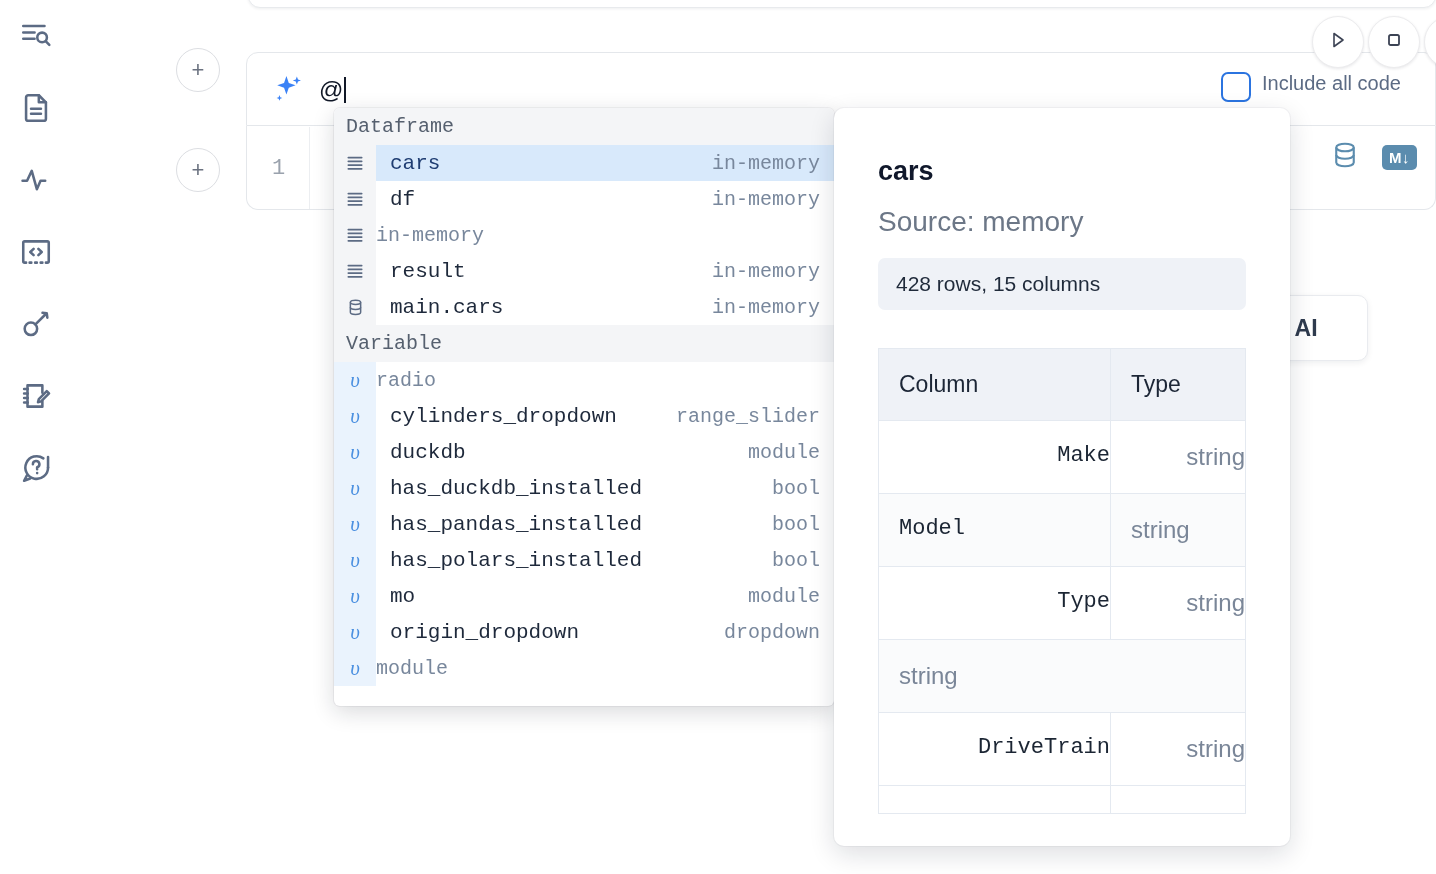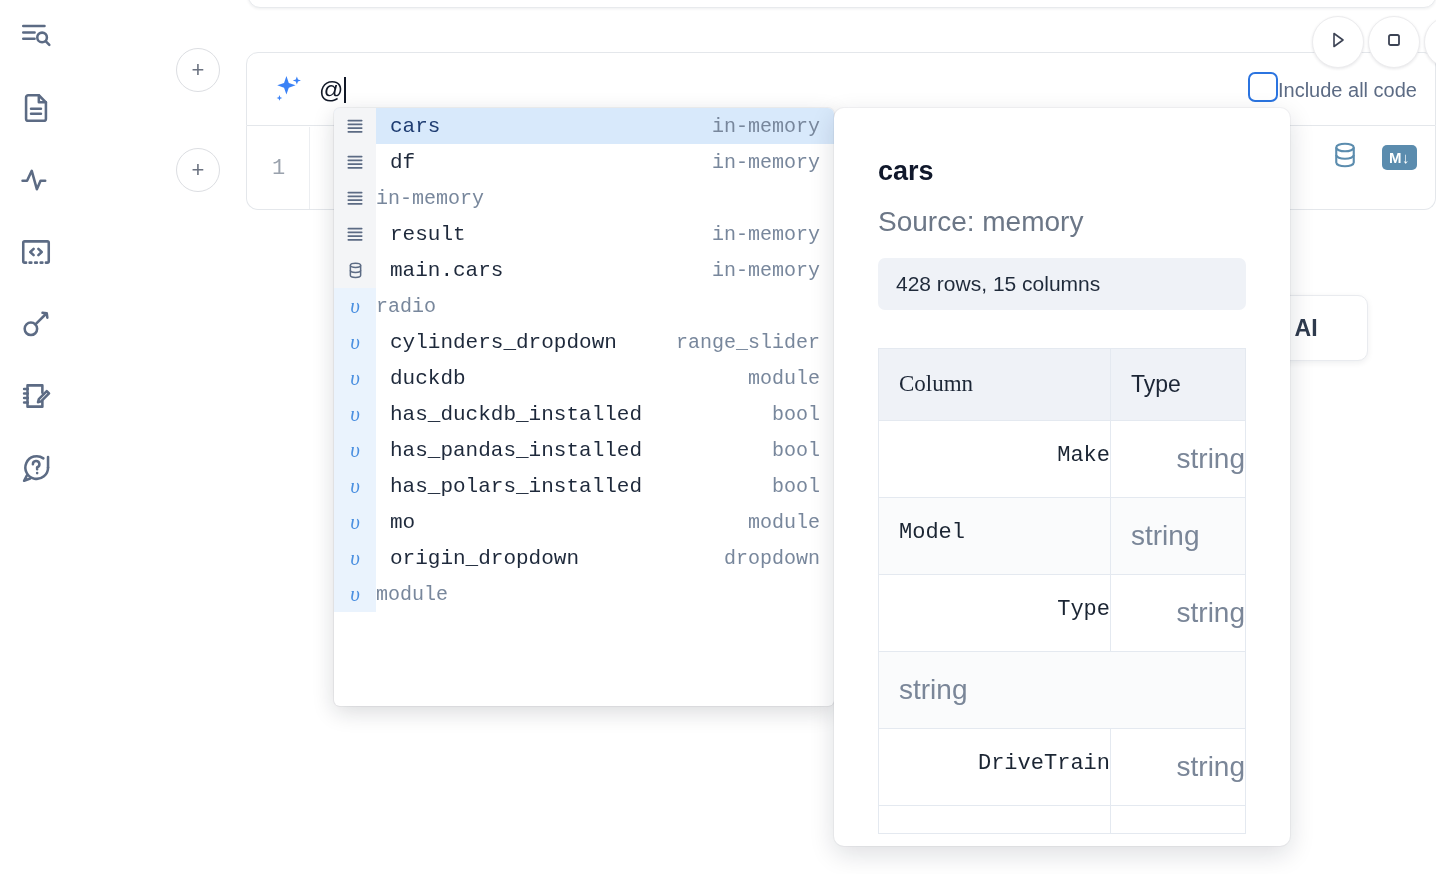--- a/index.html
+++ b/index.html
@@ -56,21 +56,21 @@
   
   .circ-btn {
     position:absolute; width:52px; height:52px; border-radius:50%;
     background:#fff; border:1px solid #ececee;
     box-shadow:0 1px 3px rgba(16,24,40,.10);
     display:flex; align-items:center; justify-content:center;
     color:#3c4354;
   }
 
   
-  .inc-wrap { position:absolute; left:1248px; top:72px; display:flex; align-items:flex-end; }
+  .inc-wrap { position:absolute; left:1221px; top:72px; display:flex; align-items:flex-start; gap:11px; }
   .inc-box { width:30px; height:30px; border:2px solid #2b74e0; border-radius:7px; background:#fff; }
   .inc-label { font-size:20px; color:#5c6b84; }
 
   
   .cell {
     position:absolute; left:246px; top:126px; width:1190px; height:84px;
     background:#ffffff; border:1px solid #e4e7eb; border-top:none;
     border-radius:0 0 12px 12px;
   }
   .cell-shadow {
@@ -143,25 +143,25 @@
     position:absolute; left:44px; top:150px; width:368px; height:52px;
     background:#eff2f7; border-radius:7px;
     display:flex; align-items:center; padding-left:18px;
     font-size:21px; color:#1f2a3a;
   }
   .dp-table { position:absolute; left:44px; top:240px; width:368px; }
   .dp-tr { display:flex; border-left:1px solid #e4e9f0; border-right:1px solid #e4e9f0;
            border-bottom:1px solid #e4e9f0; }
   .dp-tr.head { border-top:1px solid #e4e9f0; background:#eff2f7; }
   .dp-th, .dp-td { padding:22px 0 22px 20px; }
-  .dp-c1 { width:232px; min-width:232px; border-right:1px solid #e4e9f0;font-family:Liberation Serif, serif; }
+  .dp-c1 { width:232px; min-width:232px; border-right:1px solid #e4e9f0; }
   .dp-c2 { width:135px; }
   .dp-th { font-size:23px; color:#1c2636; }
   .dp-td.col { font-family:"Liberation Mono", monospace; font-size:22px; color:#1b2533; }
-  .dp-td.typ { font-size:28px; color:#7a8698; }
+  .dp-td.typ { font-size:24px; color:#7a8698; }
   .dp-tr.alt { background:#fafbfc; }
   .dp-tr.odd { background:#ffffff;text-align:right; }
   .dp-tr.partial { height:28px; overflow:hidden; }
 </style>
 </head>
 <body>
 
 <div id="root">
 
   <div class="rail">
@@ -287,20 +287,21 @@
       <span class="md-badge">M↓</span>
     </div>
   </div>
 
   <div class="ai-chip">
     <span>h AI</span>
   </div>
 
   <div class="ac">
     <div class="ac-scroll" id="ac-list">
+        <div class="ac-group">Dataframe</div>
         <div class="ac-row sel">
           <span class="ac-ico">
             <svg width="20" height="20" viewBox="0 0 24 24" stroke="currentColor" stroke-width="2.1" stroke-linecap="round">
               <path d="M4 5.5h16M4 10h16M4 14.5h16M4 19h16"></path>
             </svg>
           </span>
           <span class="ac-name">cars</span>
           <span class="ac-type">in-memory</span>
         </div>
         <div class="ac-row">
@@ -333,20 +334,21 @@
           <span class="ac-ico">
             <svg width="19" height="19" viewBox="0 0 24 24" fill="none" stroke="currentColor" stroke-width="1.9">
               <ellipse cx="12" cy="5.5" rx="6.5" ry="2.8"></ellipse>
               <path d="M5.5 5.5V18c0 1.6 2.9 2.8 6.5 2.8s6.5-1.2 6.5-2.8V5.5"></path>
               <path d="M5.5 11.8c0 1.6 2.9 2.8 6.5 2.8s6.5-1.2 6.5-2.8"></path>
             </svg>
           </span>
           <span class="ac-name">main.cars</span>
           <span class="ac-type">in-memory</span>
         </div>
+        <div class="ac-group">Variable</div>
         <div class="ac-row">
           <span class="ac-ico v">υ</span>
           <span class="ac-type">radio</span>
         </div>
         <div class="ac-row">
           <span class="ac-ico v">υ</span>
           <span class="ac-name">cylinders_dropdown</span>
           <span class="ac-type">range_slider</span>
         </div>
         <div class="ac-row">

